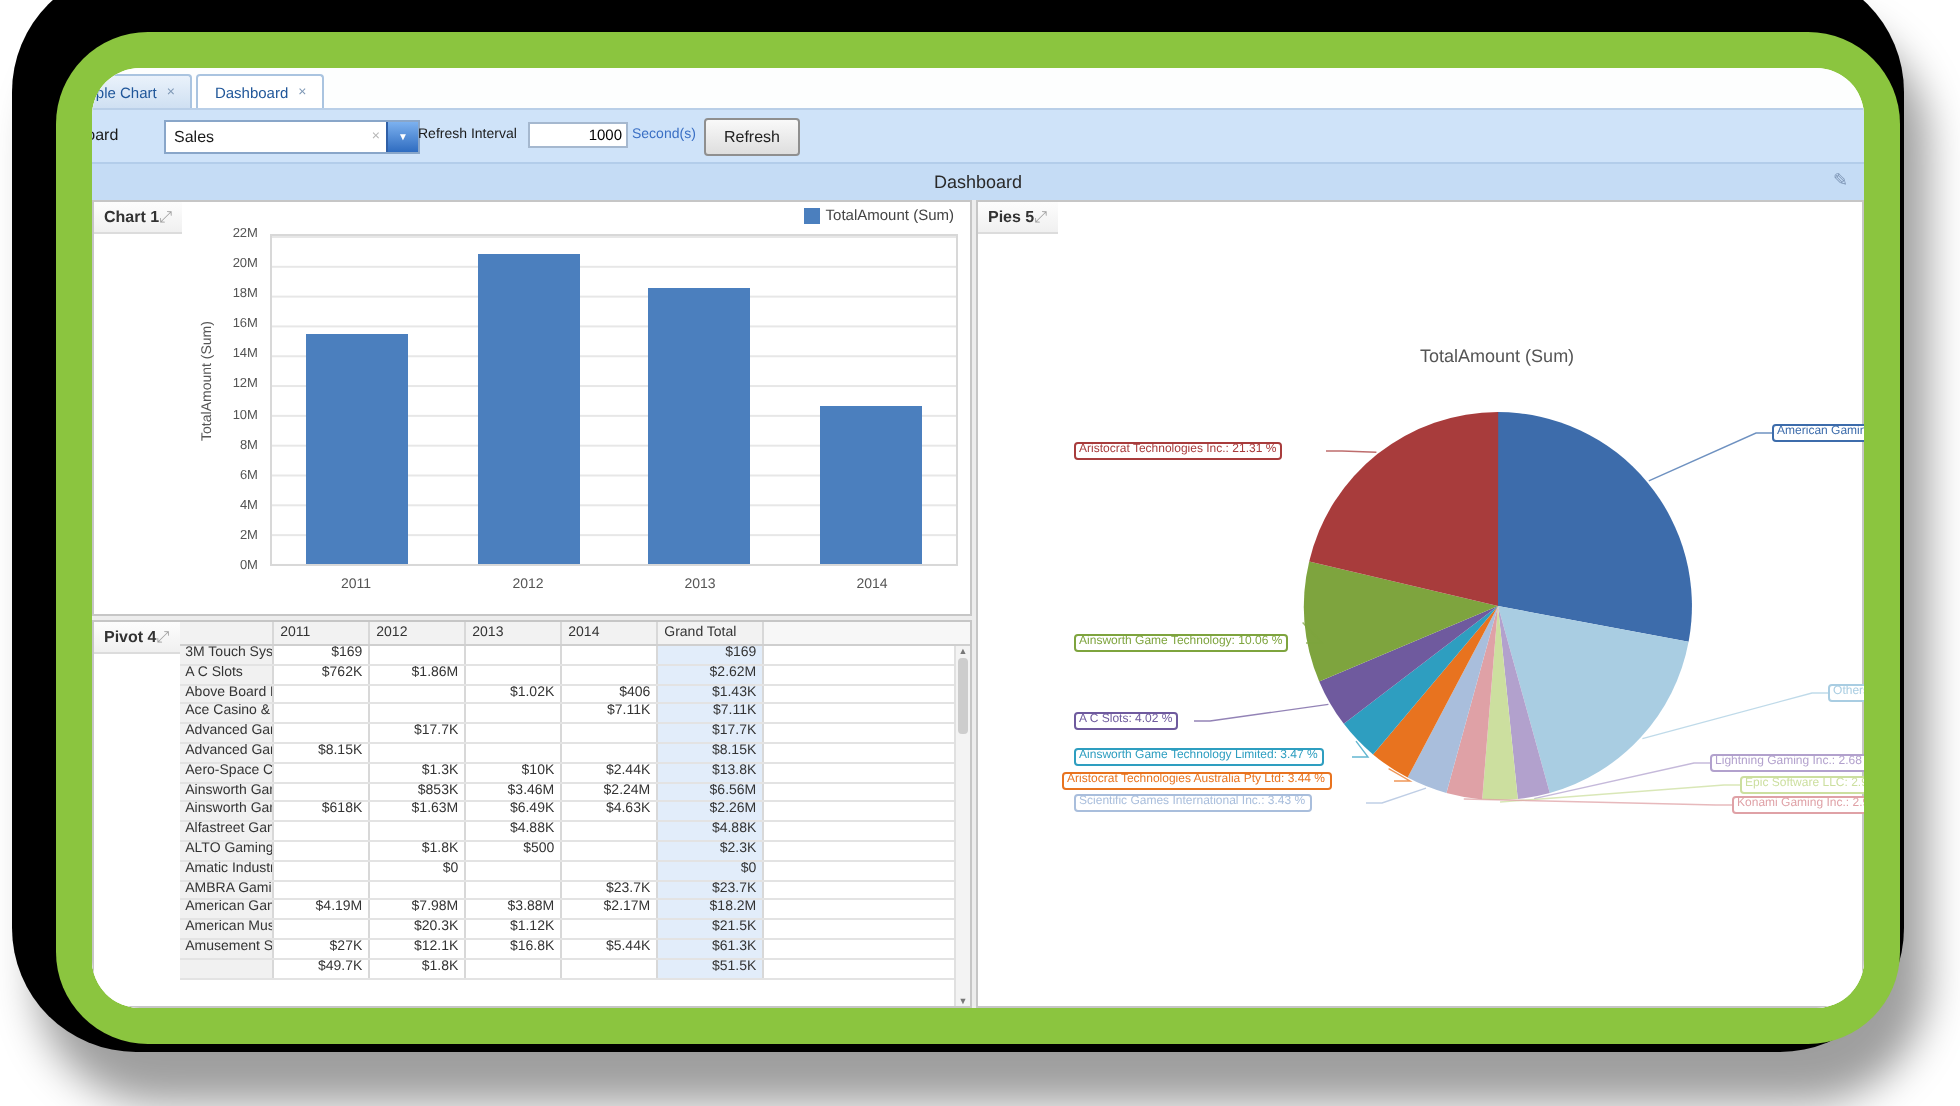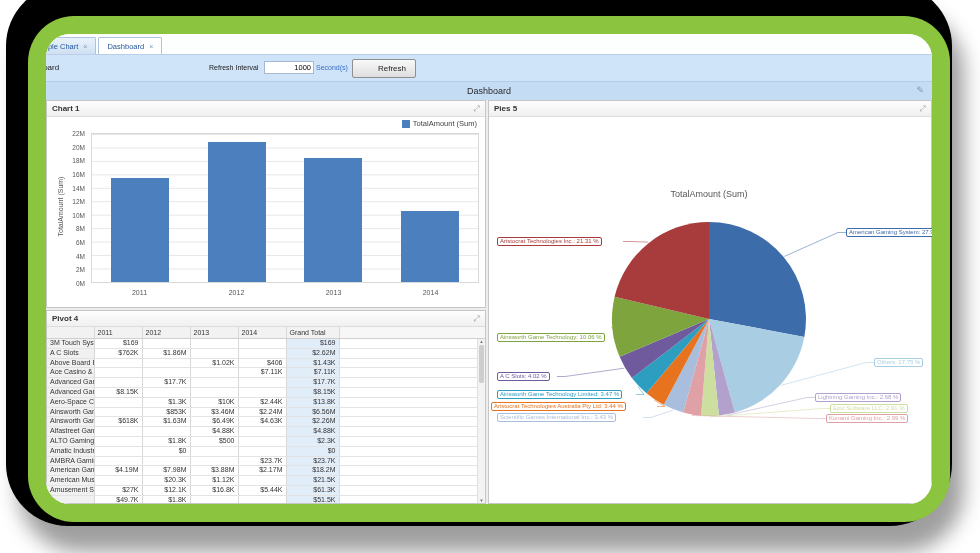--- a/index.html
+++ b/index.html
@@ -27,29 +27,29 @@
          background:#fff;border:1px solid #89a6c9;font-size:8px;}
   .combo .val{flex:1;padding-left:4px;}
   .combo .clear{color:#b5b5b5;font-size:7px;padding:0 3px;}
   .combo .dd{width:15px;align-self:stretch;background:linear-gradient(#7cb1ef,#2f6cc0);
              border-left:1px solid #2f5fa6;color:#fff;font-size:5px;display:flex;align-items:center;justify-content:center;}
   .ri-label{position:absolute;left:163px;top:9px;font-size:7px;}
   .ri-input{position:absolute;left:218px;top:6px;width:44px;height:11px;border:1px solid #a5b8cf;
             font-size:7.5px;text-align:right;padding:0 2px;font-family:Liberation Sans, sans-serif;}
   .sec-label{position:absolute;left:270px;top:9px;font-size:7px;color:#3a6fc4;}
   .btn{position:absolute;left:306px;top:4px;width:46px;height:17px;background:linear-gradient(#f9f9f9,#dedede);
-       border:1px solid #8f8f8f;border-radius:2px;font-size:8px;display:flex;align-items:center;justify-content:center;color:#222;padding-left:16px;}
+       border:1px solid #8f8f8f;border-radius:2px;font-size:8px;display:flex;align-items:center;justify-content:center;color:#222;}
   
   .titlebar{height:18px;background:#c5dcf5;border-top:1px solid #b3cdea;position:relative;
             display:flex;align-items:center;justify-content:center;font-size:9px;color:#2a2a2a;flex:0 0 auto;}
   .titlebar .pencil{position:absolute;right:8px;top:3px;font-size:9px;color:#7d95b5;}
   
   .main{flex:1;background:#ededed;display:flex;gap:2px;min-height:0;}
   .leftcol{width:440px;display:flex;flex-direction:column;gap:2px;min-height:0;}
-  .panel{background:#fff;border:1px solid #c6c6c6;display:flex;flex-direction:column;position:relative;min-height:0;}
+  .panel{background:#fff;border:1px solid #c6c6c6;display:flex;flex-direction:row;position:relative;min-height:0;}
   .panel-h{height:15px;background:linear-gradient(#fdfdfd,#f0f0f0);border-bottom:1px solid #dcdcdc;
            display:flex;align-items:center;justify-content:space-between;font-size:8px;font-weight:bold;color:#333;padding:0 5px;flex:0 0 auto;}
   .panel-h .pin{color:#a0a0a0;font-size:8px;font-weight:normal;}
   .chart-panel{height:206px;flex:0 0 auto;}
   .pivot-panel{flex:1;}
   .pies-panel{flex:1;}
   
   .chart-body{flex:1;position:relative;}
   .legend{position:absolute;top:2px;right:8px;display:flex;align-items:center;gap:3px;font-size:7.5px;color:#444;}
   .legend .sw{width:8px;height:8px;}
@@ -100,20 +100,25 @@
         <span class="x">×</span>
       </div>
       <div class="tab active">
         <span>Dashboard</span>
         <span class="x">×</span>
       </div>
     </div>
 
     <div class="toolbar">
       <span class="dash-lbl">Dashboard</span>
+      <div class="combo">
+        <span class="val">Sales</span>
+        <span class="clear">×</span>
+        <span class="dd">▼</span>
+      </div>
       <span class="ri-label">Refresh Interval</span>
       <input class="ri-input" value="1000" style="">
       <span class="sec-label">Second(s)</span>
       <div class="btn">Refresh</div>
     </div>
 
     <div class="titlebar">
       <span>Dashboard</span>
       <span class="pencil">✎</span>
     </div>

